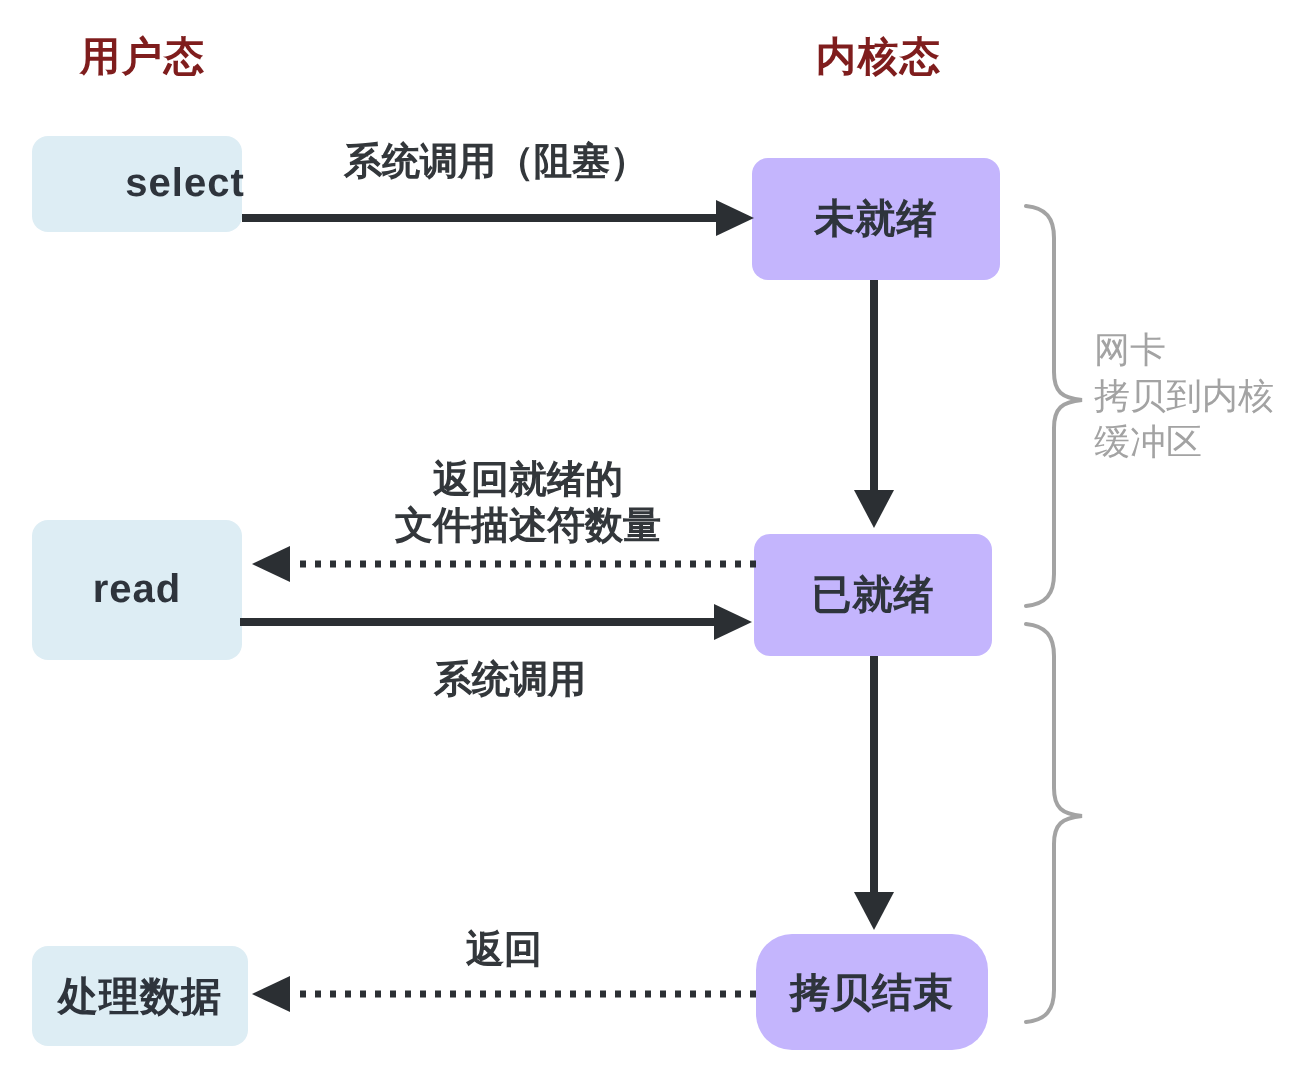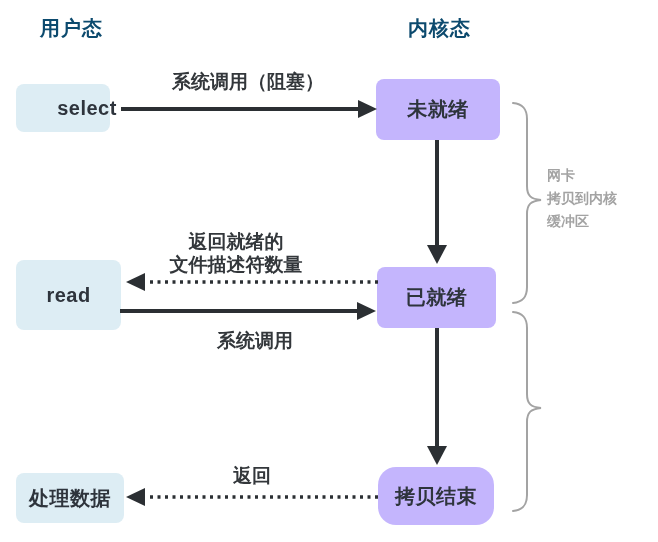--- a/index.html
+++ b/index.html
@@ -18,21 +18,21 @@
     position: absolute;
     left: 0; top: 0;
     width: 658px; height: 542px;
     pointer-events: none;
   }
 
   .hdr {
     position: absolute;
     font-size: 20px;
     font-weight: bold;
-    color: #0c4a6e;
+    color: #7f1d1d;
     letter-spacing: 1px;
     white-space: nowrap;
   }
   .hdr-user   { left: 40px;  top: 15px; }
   .hdr-kernel { left: 408px; top: 15px; }
 
   .node {
     position: absolute;
     display: flex;
     align-items: center;
@@ -40,46 +40,46 @@
     border-radius: 8px;
     font-size: 20px;
     font-weight: bold;
     color: #2e343c;
     letter-spacing: 0.5px;
     white-space: nowrap;
   }
   .node-user   { background: #ddedf4; }
   .node-kernel { background: #c4b5fd; }
 
-  .n-select   { left: 16px;  top: 84px;  width: 94px; height: 48px; padding-left: 48px; }
+  .n-select   { left: 16px;  top: 68px;  width: 105px; height: 48px; padding-left: 48px; }
   .n-read     { left: 16px;  top: 260px; width: 105px; height: 70px; }
   .n-process  { left: 16px;  top: 473px; width: 108px; height: 50px; text-align: center; }
   .n-notready { left: 376px; top: 79px;  width: 124px; height: 61px; }
   .n-ready    { left: 377px; top: 267px; width: 119px; height: 61px; }
   .n-copydone { left: 378px; top: 467px; width: 116px; height: 58px; border-radius: 18px; }
 
   .edge-label {
     position: absolute;
     font-size: 19px;
     font-weight: bold;
     color: #33373b;
     text-align: center;
     line-height: 23px;
     white-space: nowrap;
     transform: translateX(-50%);
   }
   .el-syscall-block { left: 248px; top: 70px; text-align: right;  }
-  .el-return-ready  { left: 236px; top: 230px; }
+  .el-return-ready  { left: 264px; top: 230px; font-family: Liberation Mono, monospace; }
   .el-read-syscall  { left: 255px; top: 329px; }
   .el-return        { left: 252px; top: 464px; }
 
   .brace-label {
     position: absolute;
-    font-size: 14px;
-    font-weight: bold;
+    font-size: 18px;
+    font-weight: normal;
     color: #a3a3a3;
     line-height: 23px;
     text-align: left;
     white-space: nowrap;
   }
   .bl-nic    { left: 547px; top: 164px; }
   .bl-kernel { left: 552px; top: 372px; }
 </style>
 </head>
 <body>

